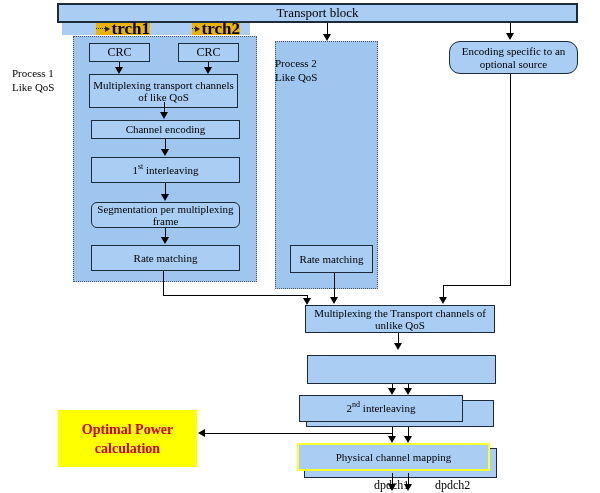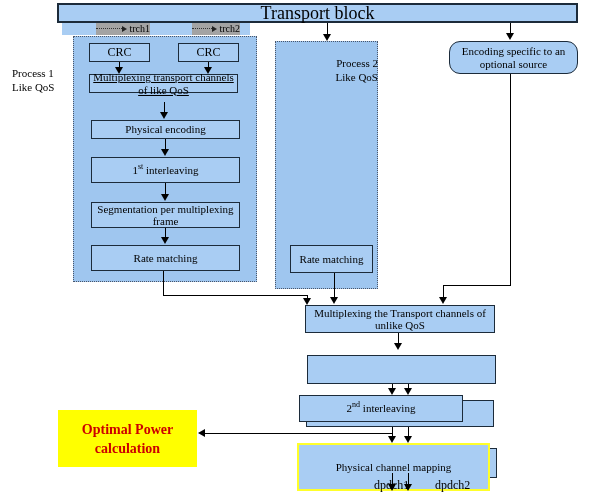--- a/index.html
+++ b/index.html
@@ -16,87 +16,87 @@
   .container-dashed{
     position:absolute;background:#9fc6ef;border:1px dotted #4a5568;
   }
   .shadow{position:absolute;background:#a9cdf3;border:1px solid #1c2b3a;}
   .vl{position:absolute;width:1px;background:#000;}
   .hl{position:absolute;height:1px;background:#000;}
   .ah-down{position:absolute;width:0;height:0;border-left:4px solid transparent;border-right:4px solid transparent;border-top:7px solid #000;}
   .ah-left{position:absolute;width:0;height:0;border-top:4px solid transparent;border-bottom:4px solid transparent;border-right:7px solid #000;}
   .label{position:absolute;font-size:11px;line-height:14px;}
   .strip{position:absolute;left:62px;top:23px;width:188px;height:12px;background:#a9cdf3;}
-  .chip{position:absolute;top:23px;height:12px;background:#a3a3a3;display:flex;align-items:center;font-size:10px;line-height:12px;}
+  .chip{position:absolute;top:23px;height:12px;background:#eab308;display:flex;align-items:center;font-size:17px;line-height:12px;font-weight:bold;}
   .chip .dots{flex:1 1 auto;border-bottom:1px dotted #333;height:1px;margin-bottom:2px;}
   .chip .mini-arrow{width:0;height:0;border-left:5px solid #222;border-top:3px solid transparent;border-bottom:3px solid transparent;margin-right:2px;margin-bottom:1px;}
   sup{font-size:8px;line-height:0;text-align:center;}
   #optimal-power{
     position:absolute;left:58px;top:410px;width:139px;height:57px;background:#ffff00;
     color:#cc0000;font-weight:bold;font-size:14px;line-height:19px;text-align:center;
     display:flex;flex-direction:column;justify-content:center;
   }
   #phys-map{border:2px solid #ffff2a;}
   .outlabel{position:absolute;top:478px;font-size:12px;line-height:14px;}
 </style>
 </head>
 <body>
 
 <div id="canvas">
 
-  <div class="box" style="left:57px;top:3px;width:521px;height:20px;border-width:2px;font-size:18px;">Transport block</div>
+  <div class="box" style="left:57px;top:3px;width:521px;height:20px;border-width:2px;font-size:13px;">Transport block</div>
 
   <div class="strip"></div>
   <div class="chip" style="left:96px;width:54px;">
     <div class="dots"></div>
     <div class="mini-arrow"></div>
     <span>trch1</span>
   </div>
   <div class="chip" style="left:192px;width:48px;">
     <div class="dots"></div>
     <div class="mini-arrow"></div>
     <span>trch2</span>
   </div>
 
   <div class="container-dashed" style="left:73px;top:36px;width:184px;height:246px;"></div>
   <div class="container-dashed" style="left:275px;top:41px;width:103px;height:248px;"></div>
 
   <div class="label" style="left:12px;top:66px;">
     <div>Process 1</div>
     <div>Like QoS</div>
   </div>
-  <div class="label" style="left:275px;top:56px;width:103px;text-align:right;">
+  <div class="label" style="left:275px;top:56px;width:103px;text-align:left;">
     <div>Process 2</div>
     <div>Like QoS</div>
   </div>
 
   <div class="box" style="left:89px;top:43px;width:61px;height:19px;font-size:12px;">CRC</div>
   <div class="box" style="left:178px;top:43px;width:61px;height:19px;font-size:12px;">CRC</div>
-  <div class="box" style="left:89px;top:74px;width:149px;height:19px;text-decoration:underline;">Multiplexing transport channels of like QoS</div>
-  <div class="box" style="left:91px;top:120px;width:149px;height:19px;">Physical encoding</div>
+  <div class="box" style="left:89px;top:74px;width:149px;height:34px;">Multiplexing transport channels of like QoS</div>
+  <div class="box" style="left:91px;top:120px;width:149px;height:19px;">Channel encoding</div>
   <div class="box" style="left:91px;top:157px;width:149px;height:26px;">
     <span><span>1</span><sup>st</sup><span> interleaving</span></span>
   </div>
-  <div class="box" style="left:91px;top:202px;width:149px;height:26px;">Segmentation per multiplexing frame</div>
+  <div class="box" style="left:91px;top:202px;width:149px;height:26px;border-radius:6px;">Segmentation per multiplexing frame</div>
   <div class="box" style="left:91px;top:245px;width:149px;height:26px;">Rate matching</div>
 
   <div class="box" style="left:290px;top:245px;width:83px;height:28px;">Rate matching</div>
   <div class="box" style="left:449px;top:41px;width:129px;height:33px;border-radius:11px;">Encoding specific to an optional source</div>
 
   <div class="box" style="left:305px;top:305px;width:190px;height:28px;">Multiplexing the Transport channels of unlike QoS</div>
 
   <div class="shadow" style="left:307px;top:355px;width:189px;height:29px;"></div>
 
   <div class="shadow" style="left:306px;top:400px;width:188px;height:27px;"></div>
   <div class="box" style="left:299px;top:395px;width:164px;height:27px;">
     <span><span>2</span><sup>nd</sup><span> interleaving</span></span>
   </div>
 
   <div class="shadow" style="left:304px;top:448px;width:193px;height:30px;"></div>
-  <div class="box" id="phys-map" style="left:297px;top:443px;width:193px;height:48px;">Physical channel mapping</div>
+  <div class="box" id="phys-map" style="left:297px;top:443px;width:193px;height:28px;">Physical channel mapping</div>
 
   <div id="optimal-power">
     <div>Optimal Power</div>
     <div>calculation</div>
   </div>
 
   <div class="outlabel" style="left:360px;margin-left:14px;">dpdch1</div>
   <div class="outlabel" style="left:435px;text-align:center;">dpdch2</div>
 
   <div class="vl" style="left:327px;top:23px;height:12px;"></div>

